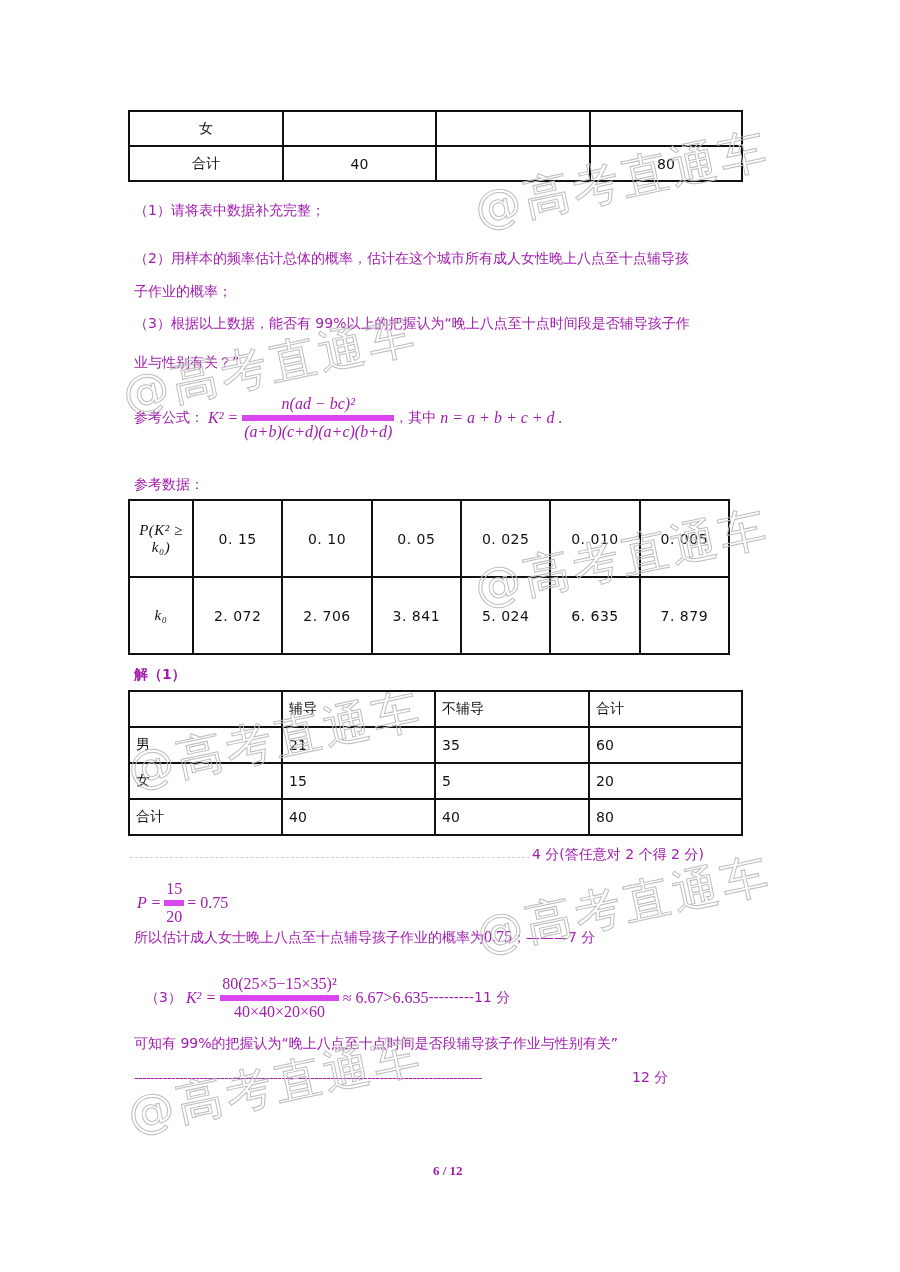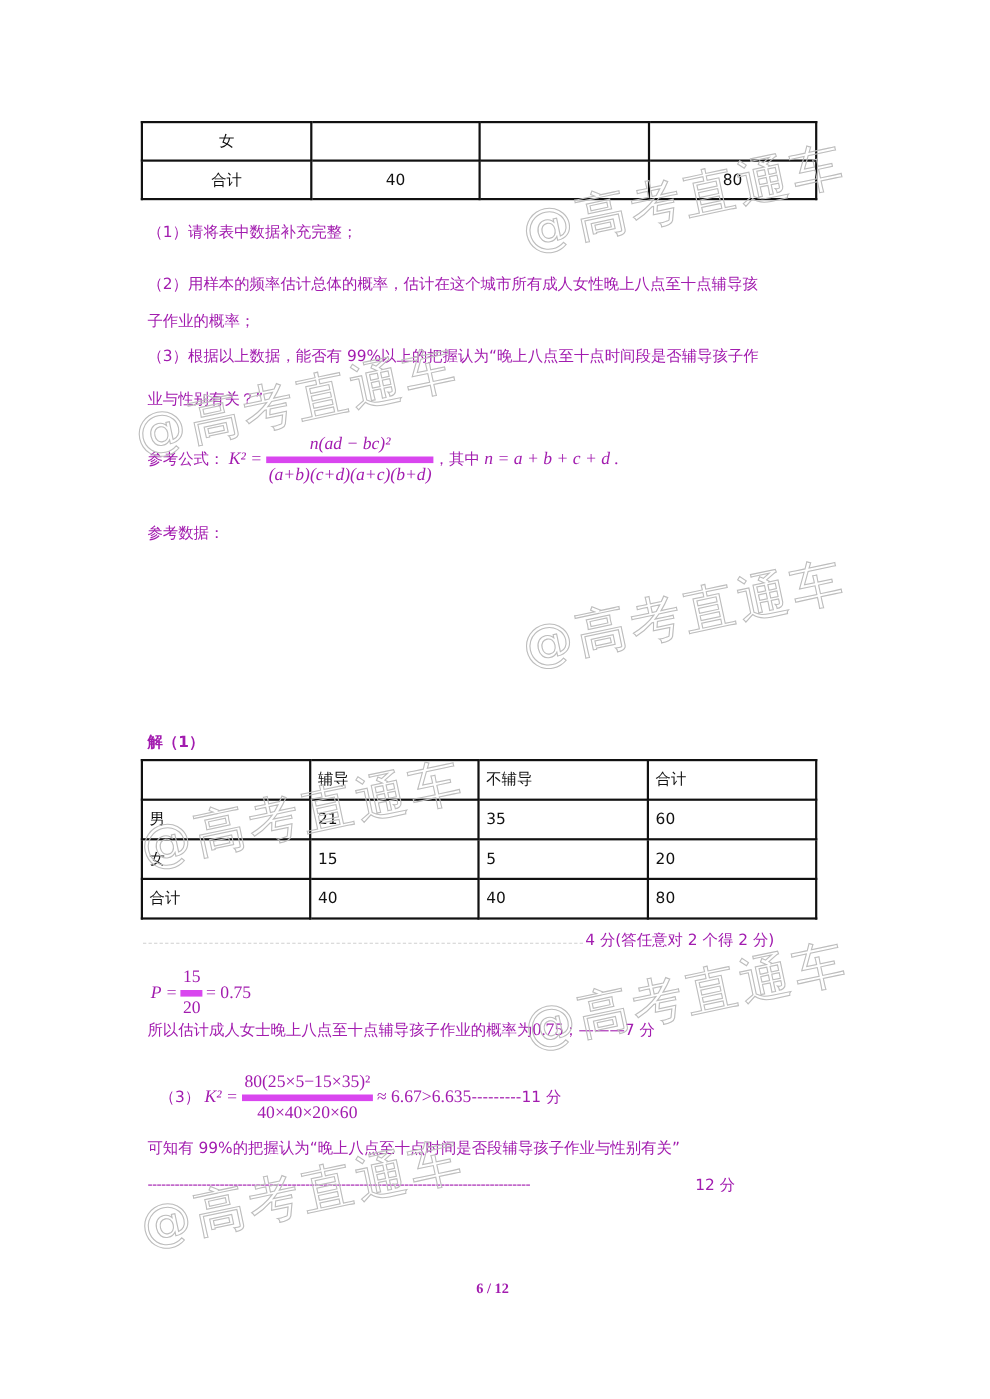--- a/index.html
+++ b/index.html
@@ -69,20 +69,38 @@
     <span class="den">(a+b)(c+d)(a+c)(b+d)</span>
   </span>
   <span>，其中</span>
   <span class="serif ital" style="font-size:16px; margin-left:4px;">n = a + b + c + d .</span>
 </div>
 
 <div class="line" style="left:134px; top:476px;">参考数据：</div>
 
 <table id="t-ref">
   <tbody>
+      <tr>
+    <td class="lab serif ital" style="width:60px; font-size:15px;">P(K² ≥ k₀)</td>
+    <td>0. 15</td>
+    <td>0. 10</td>
+    <td>0. 05</td>
+    <td>0. 025</td>
+    <td>0. 010</td>
+    <td>0. 005</td>
+  </tr>
+  <tr>
+    <td class="lab serif ital" style="font-size:15px;">k₀</td>
+    <td>2. 072</td>
+    <td>2. 706</td>
+    <td>3. 841</td>
+    <td>5. 024</td>
+    <td>6. 635</td>
+    <td>7. 879</td>
+  </tr>
 </tbody>
   </table>
 
 <div class="line" style="left:134px; top:666px; font-weight:bold;">解（1）</div>
 
 <table id="t-sol">
   <tbody>
       <tr>
     <td style="width:145px"></td>
     <td style="width:145px">辅导</td>

